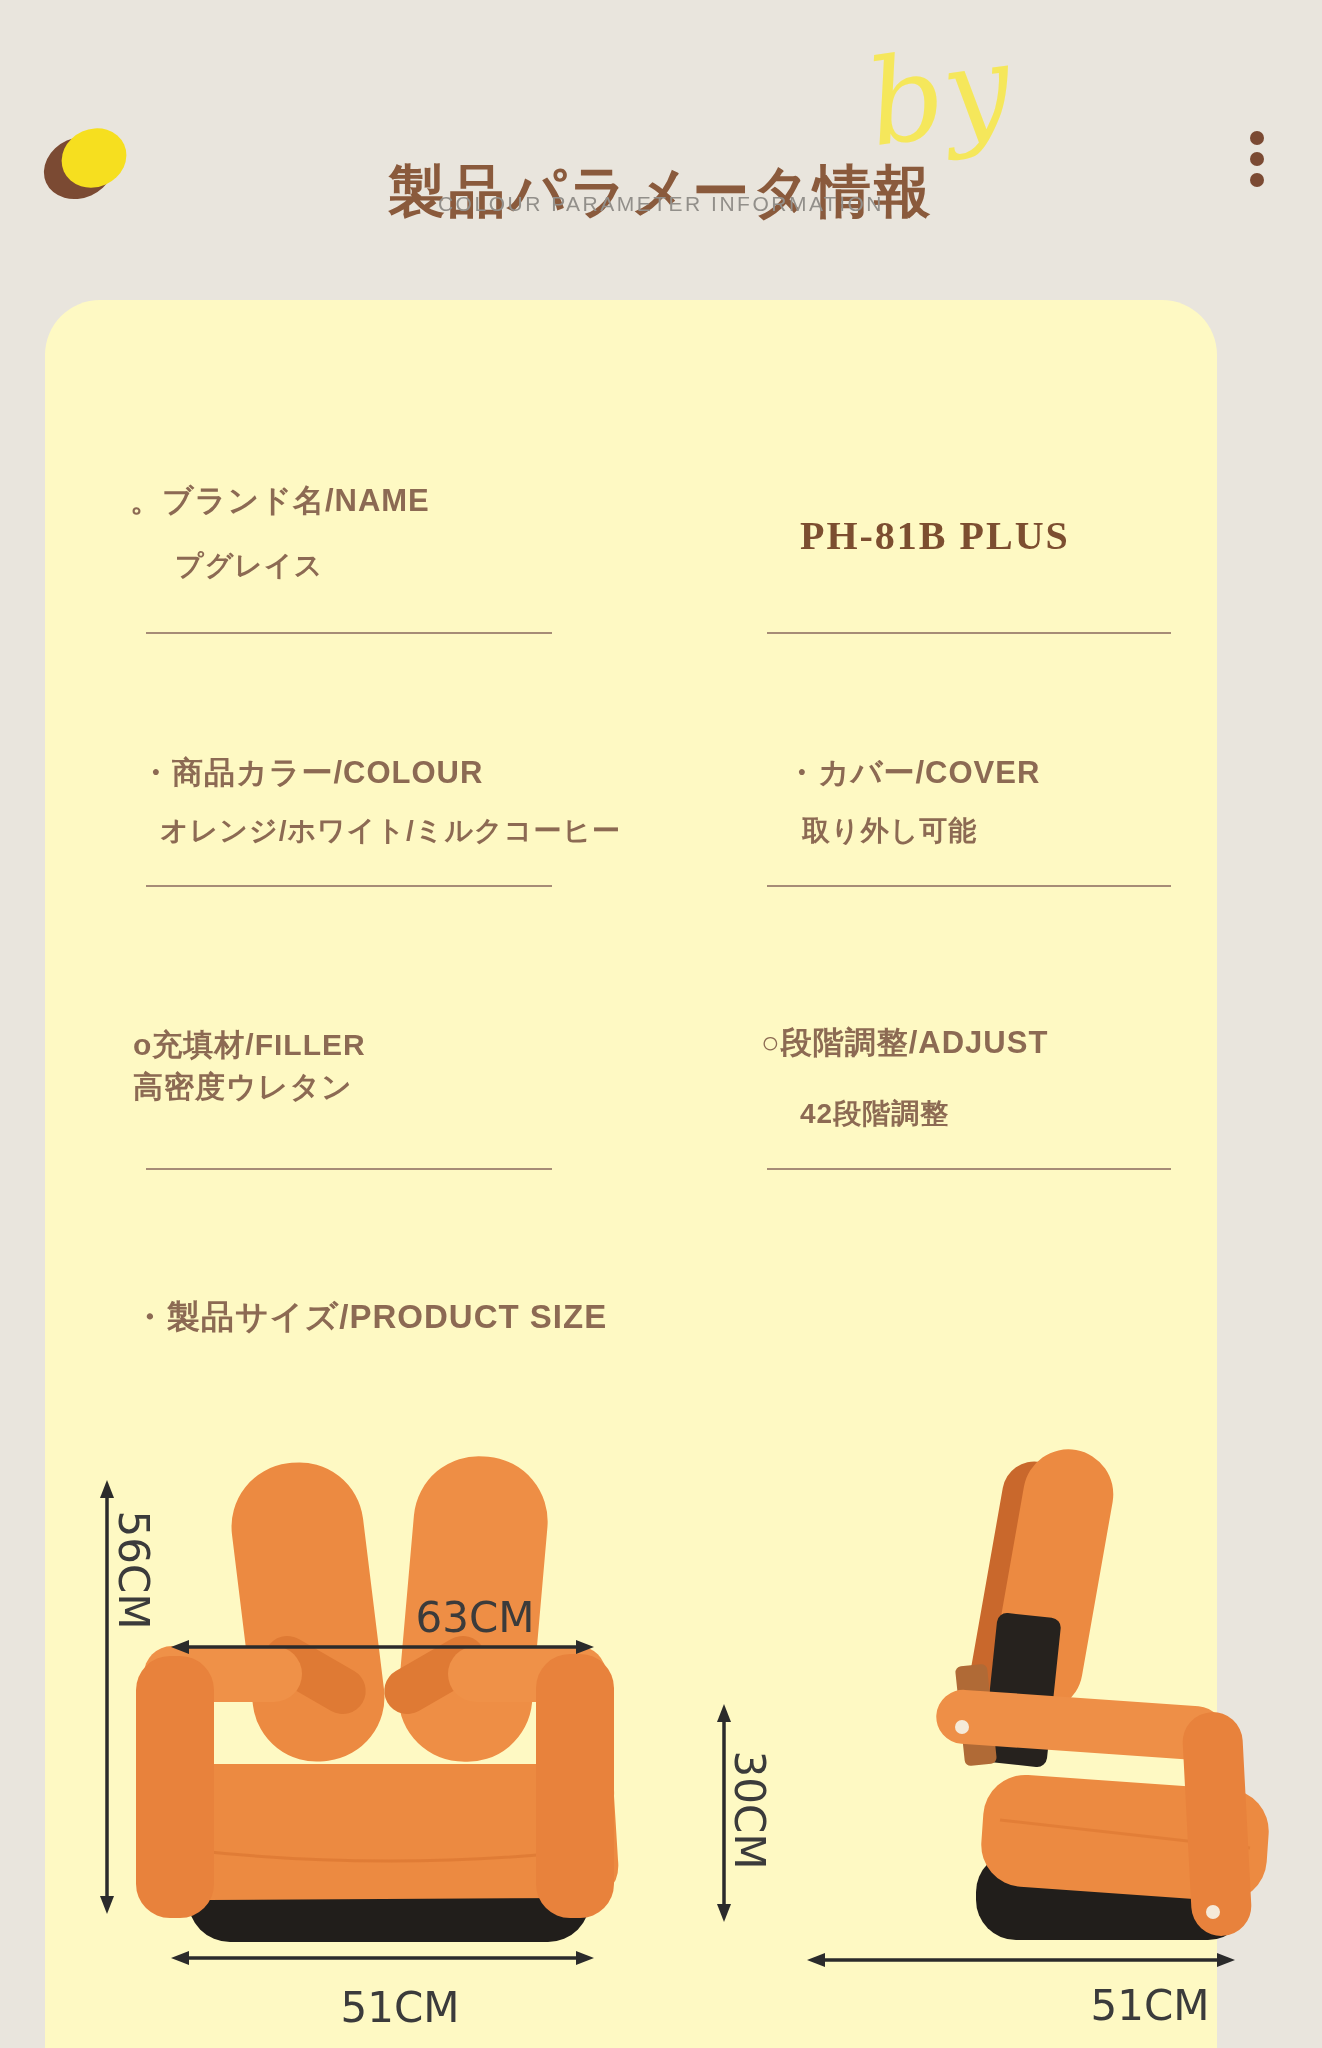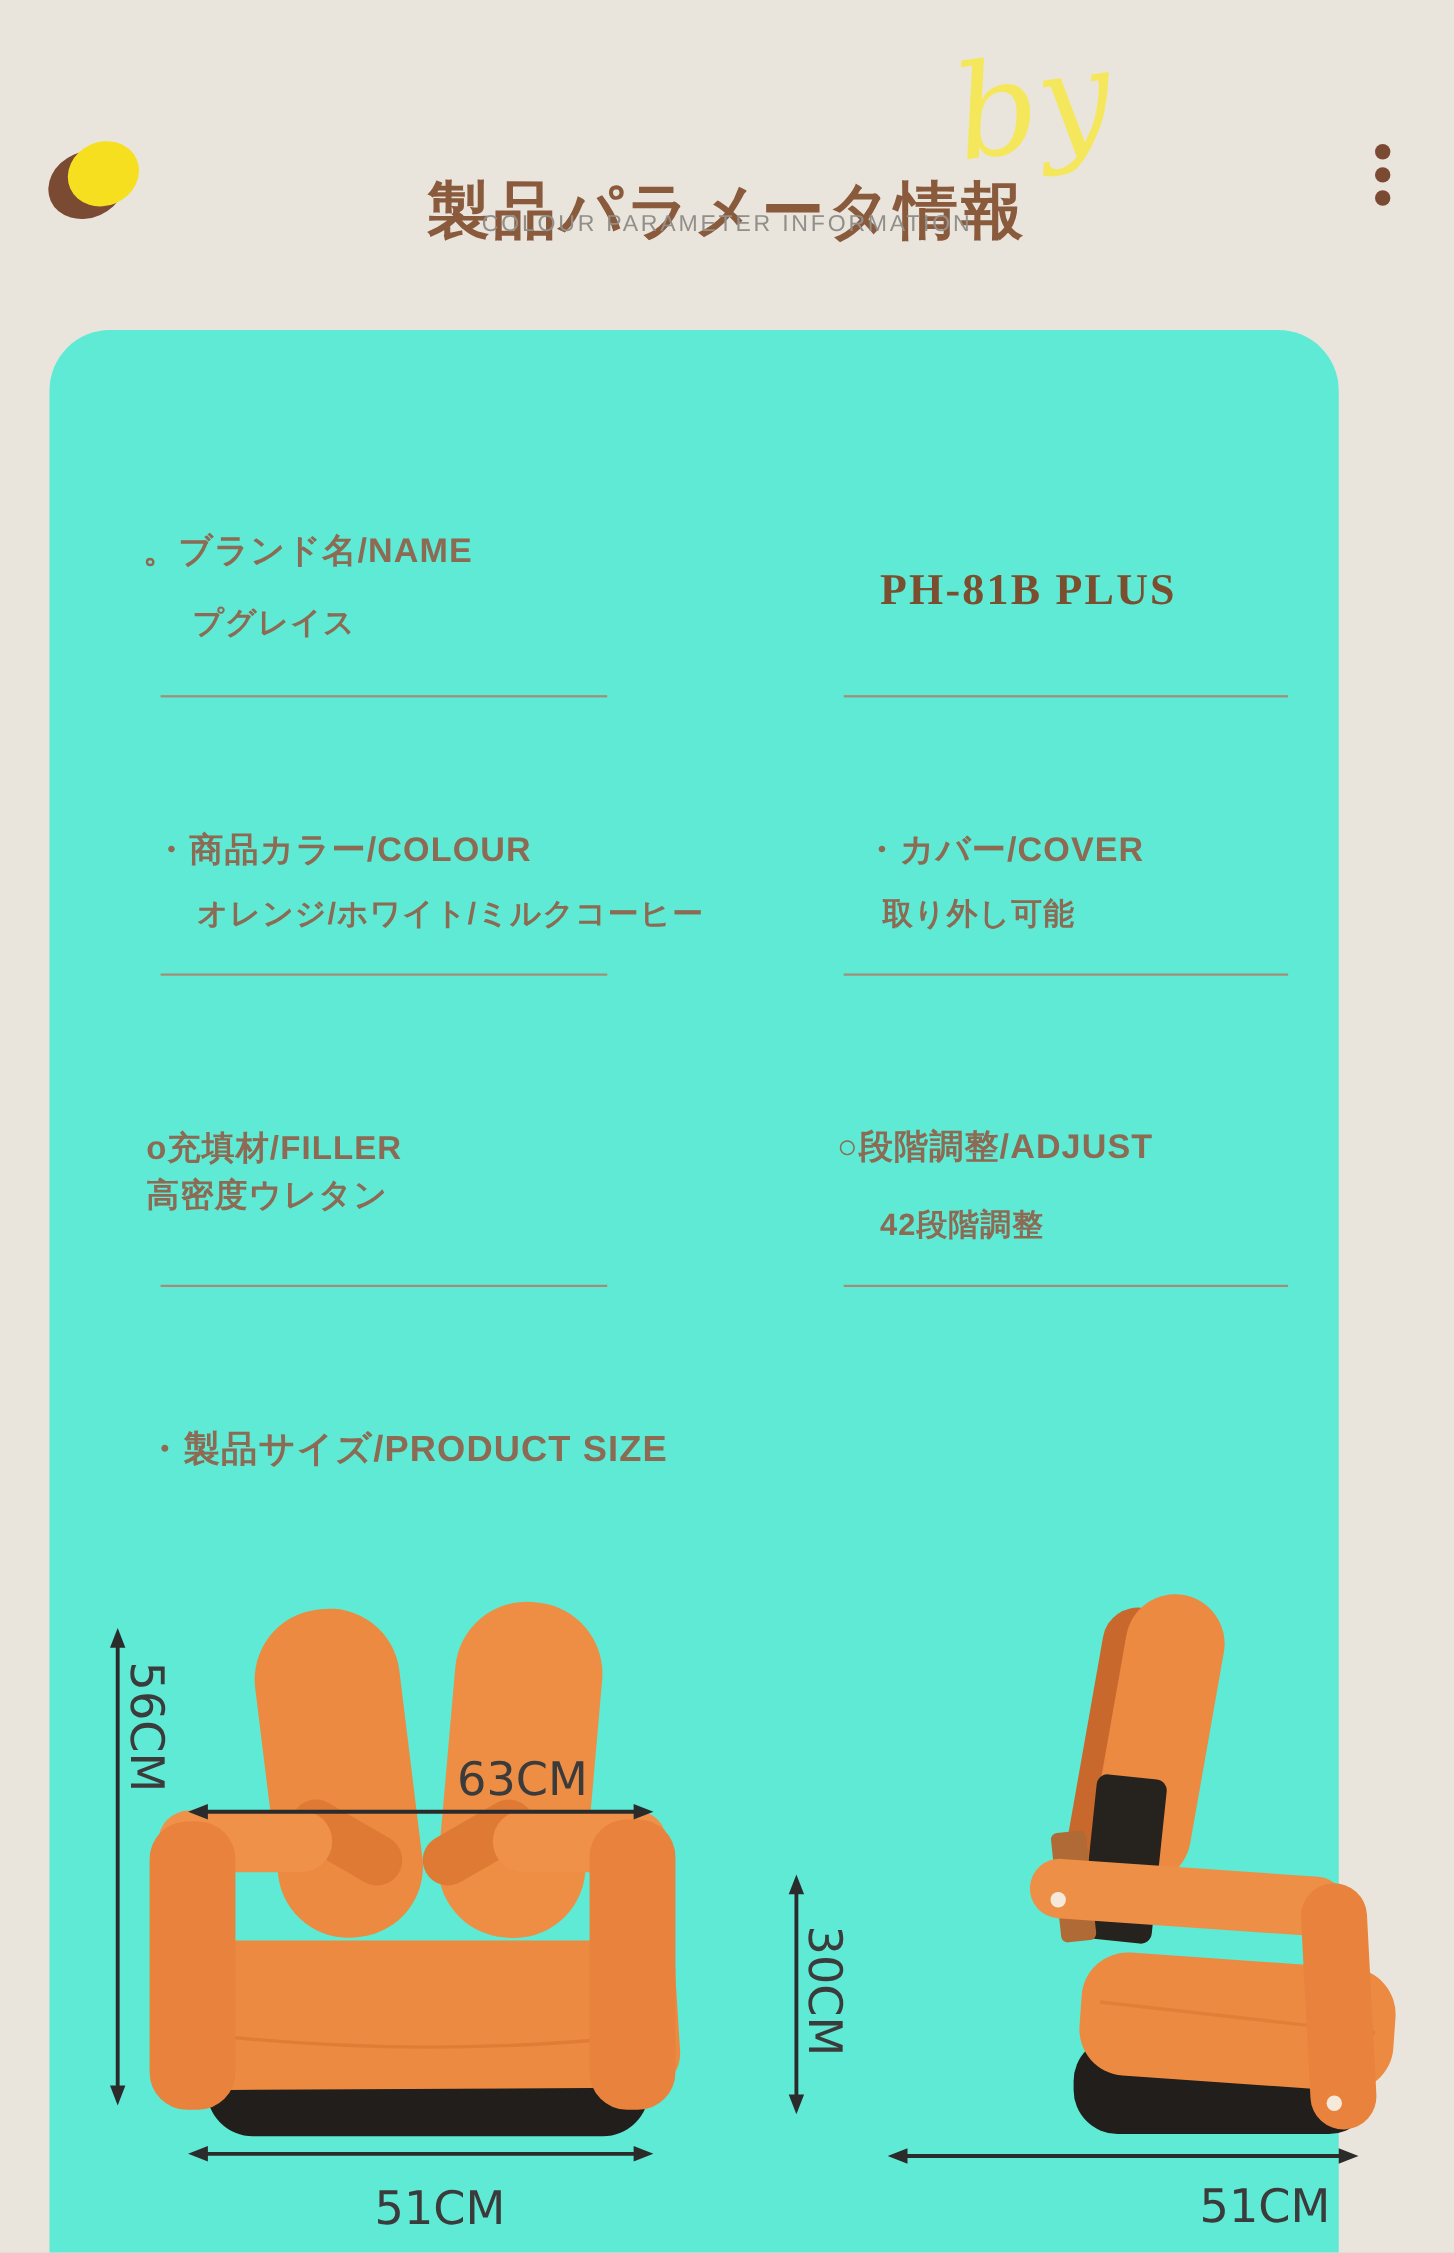--- a/index.html
+++ b/index.html
@@ -22,41 +22,41 @@
     position:absolute;left:868px;top:26px;z-index:3;
     font-family:"DejaVu Serif",serif;font-style:italic;
     font-size:118px;color:#f7e84e;opacity:.9;
     transform:rotate(-8deg);pointer-events:none;
   }
   .kebab{position:absolute;left:1250px;top:131px;z-index:2;}
   .kebab span{display:block;width:14px;height:14px;border-radius:50%;background:#7b4a33;margin-bottom:7px;}
   
   .card{
     position:absolute;left:45px;top:300px;width:1172px;height:1748px;
-    background:#5eead4;border-radius:55px 55px 0 0;
+    background:#fef9c3;border-radius:55px 55px 0 0;
   }
   .f-label{position:absolute;font-size:31px;font-weight:700;color:#8c6a53;letter-spacing:1px;white-space:nowrap;}
   .f-label.wrap{white-space:normal;word-break:break-all;line-height:42px;}
   .f-value{position:absolute;font-size:28px;font-weight:700;color:#8c6a53;letter-spacing:1px;white-space:nowrap;}
   .model-value{
     position:absolute;font-family:"Liberation Serif",serif;font-weight:600;
     font-size:40px;color:#7c4e30;letter-spacing:2px;white-space:nowrap;
   }
   .u{position:absolute;height:2px;background:#a68c76;}
   .size-heading{position:absolute;font-size:33px;font-weight:700;color:#8c6a53;letter-spacing:1px;white-space:nowrap;}
   
   .name-label{left:85px;top:180px;}
   .name-value{left:130px;top:247px;}
   .u1l{left:101px;top:332px;width:406px;}
   .model-label{left:720px;top:180px;}
   .model-val{left:755px;top:212px;}
   .u1r{left:722px;top:332px;width:404px;}
   
   .colour-label{left:95px;top:452px;}
-  .colour-value{left:134px;top:512px;}
+  .colour-value{left:115px;top:512px;}
   .u2l{left:101px;top:585px;width:406px;}
   .cover-label{left:741px;top:452px;}
   .cover-value{left:757px;top:512px;}
   .u2r{left:722px;top:585px;width:404px;}
   
   .filler-label{left:88px;top:724px;width:240px;font-size:30px;}
   .u3l{left:101px;top:868px;width:406px;}
   .adjust-label{left:716px;top:722px;}
   .adjust-value{left:755px;top:795px;}
   .u3r{left:722px;top:868px;width:404px;}

